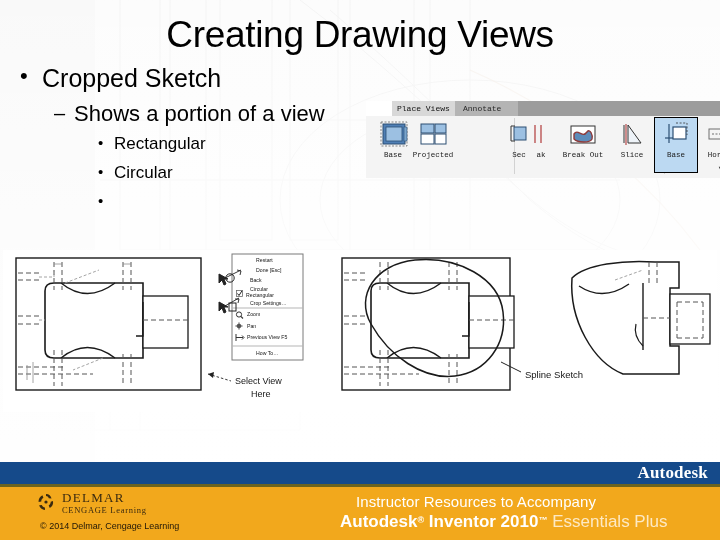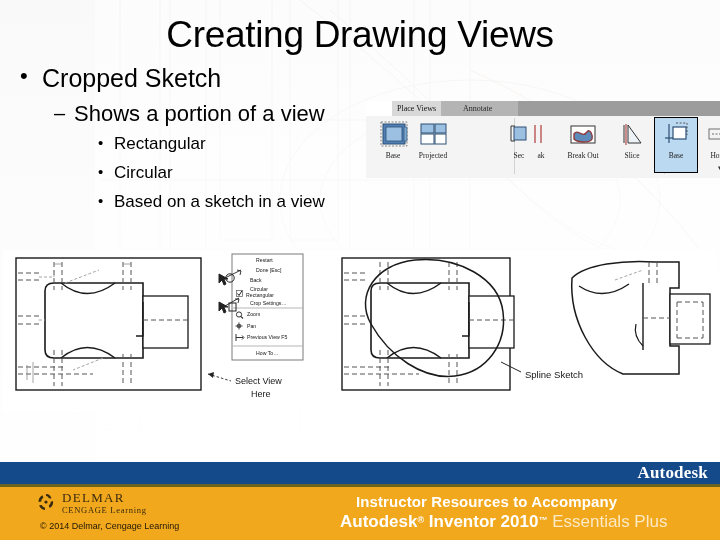--- a/index.html
+++ b/index.html
@@ -53,21 +53,21 @@
     font-size: 17px; color: #000; line-height: 1.0;
     margin: 0 0 12px 0; padding-left: 96px; position: relative;
   }
   .lvl3 .mk { position: absolute; left: 80px; top: 0px; font-size: 15px; }
 
   
   #ribbon {
     position: absolute; left: 366px; top: 101px; width: 354px; height: 77px;
     overflow: hidden;
     background: #ec4899;
-    font-family: Liberation Serif, serif;
+    font-family: Liberation Mono, monospace;
   }
   #ribbon .tabstrip {
     position: absolute; left: 0; top: 0; width: 354px; height: 15px;
     background: #b4b4b4;
   }
   #ribbon .tabstrip .leftwhite {
     position: absolute; left: 0; top: 0; width: 26px; height: 15px; background: #ffffff;
   }
   #ribbon .tab {
     position: absolute; top: 0; height: 15px; line-height: 15px;
@@ -140,21 +140,21 @@
     position: absolute; left: 62px; top: 505px;
     font-family: "Liberation Serif", serif;
     font-size: 8.5px; letter-spacing: 0.7px; color: #3a2a10;
   }
   #copyright {
     position: absolute; left: 40px; top: 521px;
     font-size: 9px; color: #201708;
   }
   #ir-line1 {
     position: absolute; left: 356px; top: 493px;
-    font-size: 15px; font-weight: 700; color: #ffffff;
+    font-size: 15px; font-weight: 400; color: #ffffff;
     letter-spacing: .1px;
   }
   #ir-line2 {
     position: absolute; left: 340px; top: 512px;
     font-size: 17px; font-weight: 700; color: #ffffff;
     white-space: nowrap;
   }
   #ir-line2 .sup { font-size: 9px; vertical-align: 4px; font-weight: 700; }
   #ir-line2 .light { color: #fde9c4; font-weight: 400; }
 </style>
@@ -215,21 +215,20 @@
     <div class="lvl3">
       <span class="mk">•</span>
       <span>Rectangular</span>
     </div>
     <div class="lvl3">
       <span class="mk">•</span>
       <span>Circular</span>
     </div>
     <div class="lvl3">
       <span class="mk">•</span>
-      <span>Based on a sketch in a view</span>
     </div>
   </div>
 
   <div id="ribbon">
 
     <div class="tabstrip">
       <div class="leftwhite"></div>
       <div class="tab t1 active">Place Views</div>
       <div class="tab t2">Annotate</div>
       <div class="rightgrey"></div>

